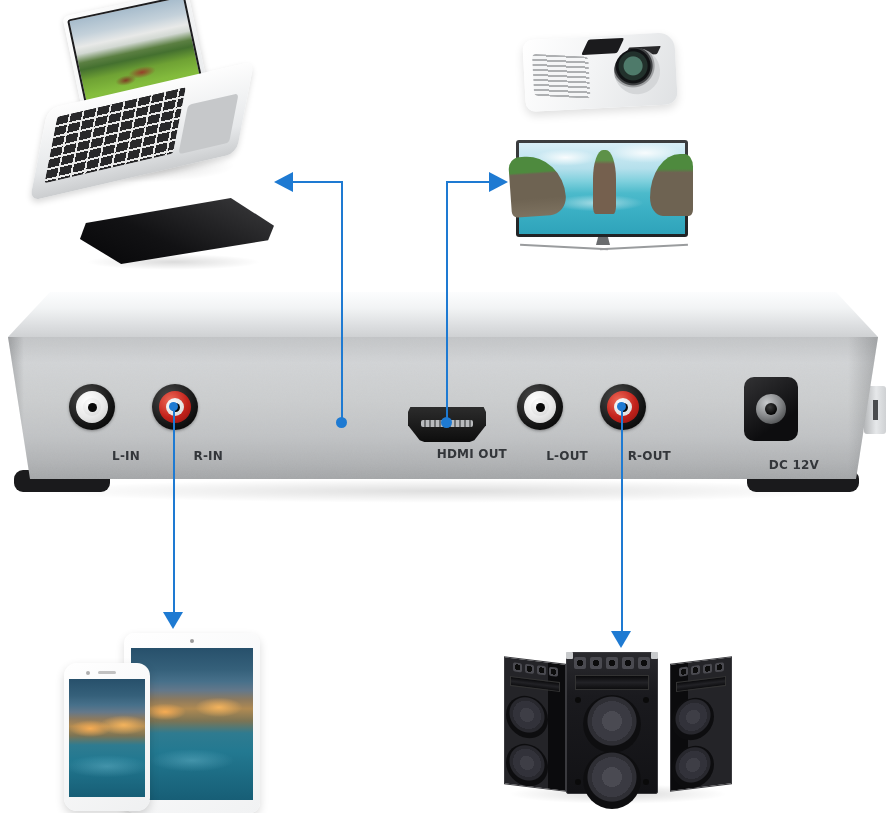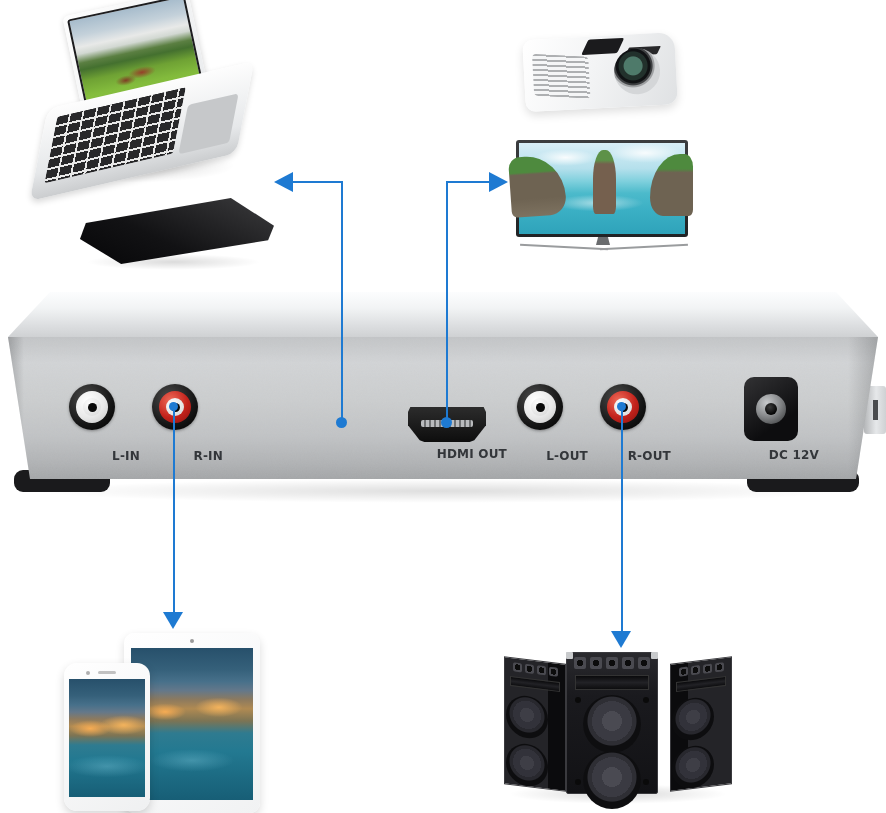--- a/index.html
+++ b/index.html
@@ -67,21 +67,21 @@
   .hdmi-pins{position:absolute;left:13px;top:13px;width:52px;height:7px;border-radius:2px;
     background:repeating-linear-gradient(90deg,#b9bbbd 0 3px,#6e7072 3px 5px);}
   .dc-jack{width:54px;height:64px;margin:0 auto;border-radius:10px;display:flex;align-items:center;justify-content:center;
     background:linear-gradient(145deg,#323234,#0d0d0f 70%);}
   .dc-barrel{width:30px;height:30px;border-radius:50%;display:flex;align-items:center;justify-content:center;
     background:radial-gradient(circle at 36% 30%,#c8cacc,#8a8c8e 45%,#484a4c 85%);}
   .dc-pin{width:12px;height:12px;border-radius:50%;background:radial-gradient(circle at 40% 35%,#3c3c3c,#050505 70%);}
   .plabel{display:block;margin-top:20px;font-weight:700;font-size:12px;line-height:12px;
     color:var(--label-text,#33363a);white-space:nowrap;letter-spacing:.2px;}
   .port.hdmi .plabel{margin-top:6px;}
-  .port.dc .plabel{margin-top:8px;}
+  .port.dc .plabel{margin-top:18px;}
 
   
   .laptop{left:12px;top:0;width:258px;height:198px;z-index:1;}
   .lap-shadow{left:16px;top:148px;width:215px;height:36px;
     background:radial-gradient(ellipse at center,rgba(0,0,0,.16),rgba(0,0,0,0) 65%);}
   .lap-screen{left:62px;top:2px;width:128px;height:126px;transform:rotate(-12deg);
     background:linear-gradient(135deg,#fdfdfd,#e8eaec);border-radius:6px;padding:4px;
     box-shadow:0 2px 6px rgba(0,0,0,.18);}
   .lap-scene{position:static;display:block;width:100%;height:100%;border:2px solid #1d1d1f;border-radius:3px;
     background:

